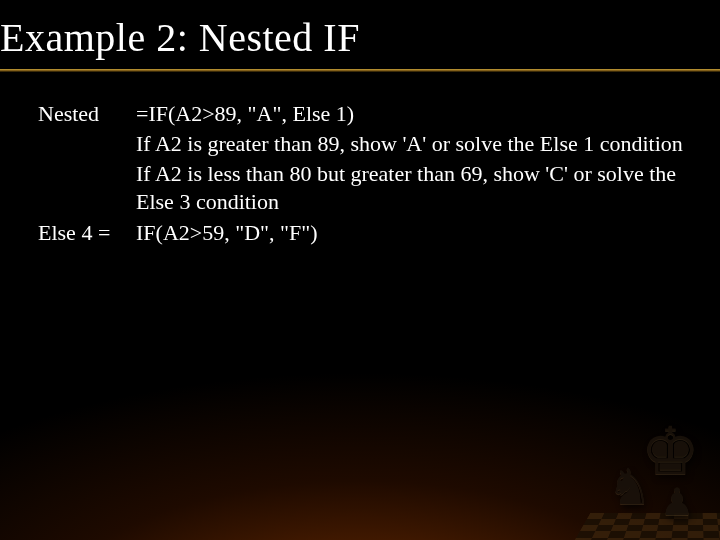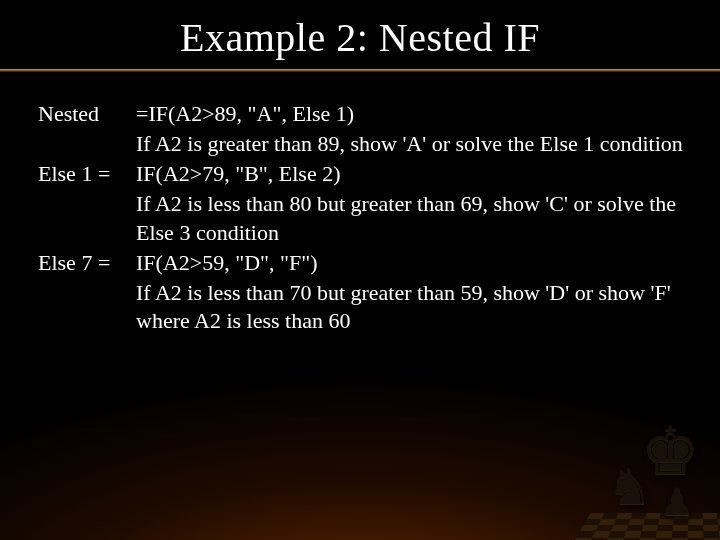--- a/index.html
+++ b/index.html
@@ -15,21 +15,20 @@
     height: 540px;
     position: relative;
     background: radial-gradient(ellipse 900px 400px at 50% 115%, rgba(200,80,0,0.55) 0%, rgba(120,40,0,0.25) 35%, rgba(0,0,0,0) 62%), #000;
   }
   .title-band {
     position: relative;
     padding-top: 14px;
     padding-bottom: 10px;
   }
   .title {
-    text-align: center;
     font-size: 40px;
     font-weight: 400;
     color: #fff;
     letter-spacing: 0.5px;
   }
   .rule {
     height: 2px;
     width: 100%;
     margin-top: 8px;
     background: linear-gradient(to bottom, #c9a23a 0%, #6b4a10 100%);
@@ -99,34 +98,26 @@
       <tbody>
           <tr>
         <td class="label">Nested</td>
         <td>=IF(A2&gt;89, "A", Else 1)</td>
       </tr>
       <tr>
         <td class="label"></td>
         <td>If A2 is greater than 89, show 'A' or solve the Else 1 condition</td>
       </tr>
       <tr>
-        <td class="label">Else 1 =</td>
-        <td>IF(A2&gt;79, "B", Else 2)</td>
-      </tr>
-      <tr>
         <td class="label"></td>
         <td>If A2 is less than 80 but greater than 69, show 'C' or solve the Else 3 condition</td>
       </tr>
       <tr>
-        <td class="label">Else 7 =</td>
+        <td class="label">Else 4 =</td>
         <td>IF(A2&gt;59, "D", "F")</td>
-      </tr>
-      <tr>
-        <td class="label"></td>
-        <td>If A2 is less than 70 but greater than 59, show 'D' or show 'F' where A2 is less than 60</td>
       </tr>
     </tbody>
       </table>
   </div>
 
   <div class="chess">
     <div class="board"></div>
     <div class="piece p-king">♚</div>
     <div class="piece p-knight">♞</div>
     <div class="piece p-pawn">♟</div>

